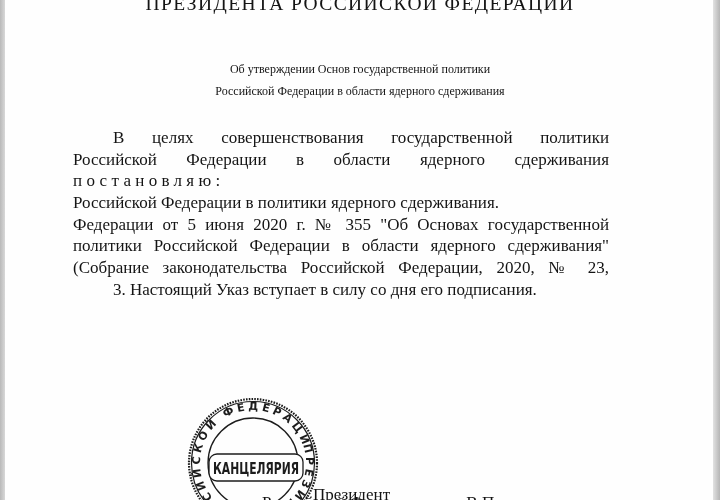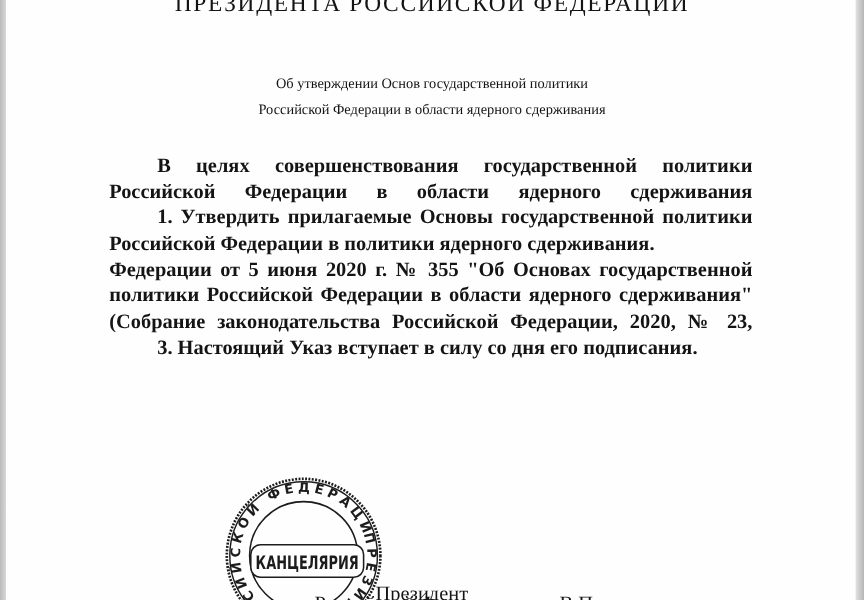--- a/index.html
+++ b/index.html
@@ -25,22 +25,22 @@
     position: absolute; left: 0; width: 720px; top: -7px;
     text-align: center; font-size: 19.5px; letter-spacing: 1.4px;
     line-height: 22px; white-space: nowrap;
   }
   .title {
     position: absolute; left: 0; width: 720px; top: 59px;
     text-align: center; font-weight: normal; font-size: 12px; line-height: 21.5px;
   }
   .title div { white-space: nowrap; }
   .body {
-    position: absolute; left: 91px; width: 536px; top: 127px;
-    font-size: 17px; line-height: 21.7px; font-weight: bold;
+    position: absolute; left: 73px; width: 536px; top: 127px;
+    font-size: 17px; line-height: 21.7px;
   }
   .line { white-space: nowrap; height: 21.7px; }
   .just { text-align: justify; text-align-last: justify; white-space: normal; }
   .indent { padding-left: 40px; }
   .spaced { letter-spacing: 4.3px; }
   .stamp {
     position: absolute; left: 187px; top: 397px; width: 132px; height: 132px;
   }
   .stamp svg { width: 132px; height: 132px; display: block; }
   .sign1 {
@@ -61,21 +61,21 @@
 <div class="header">ПРЕЗИДЕНТА РОССИЙСКОЙ ФЕДЕРАЦИИ</div>
 
 <div class="title">
   <div>Об утверждении Основ государственной политики</div>
   <div>Российской Федерации в области ядерного сдерживания</div>
 </div>
 
 <div class="body">
   <div class="line just indent">В целях совершенствования государственной политики</div>
   <div class="line just">Российской Федерации в области ядерного сдерживания</div>
-  <div class="line just indent">1. Утвердить прилагаемые Основы государственной политики</div>
+  <div class="line spaced">постановляю:</div>
   <div class="line">Российской Федерации в политики ядерного сдерживания.</div>
   <div class="line just">Федерации от 5 июня 2020 г. № 355 "Об Основах государственной</div>
   <div class="line just">политики Российской Федерации в области ядерного сдерживания"</div>
   <div class="line just">(Собрание законодательства Российской Федерации, 2020, № 23,</div>
   <div class="line indent">3. Настоящий Указ вступает в силу со дня его подписания.</div>
 </div>
 
 <div class="stamp">
   <svg viewBox="0 0 132 132">
     <defs>

